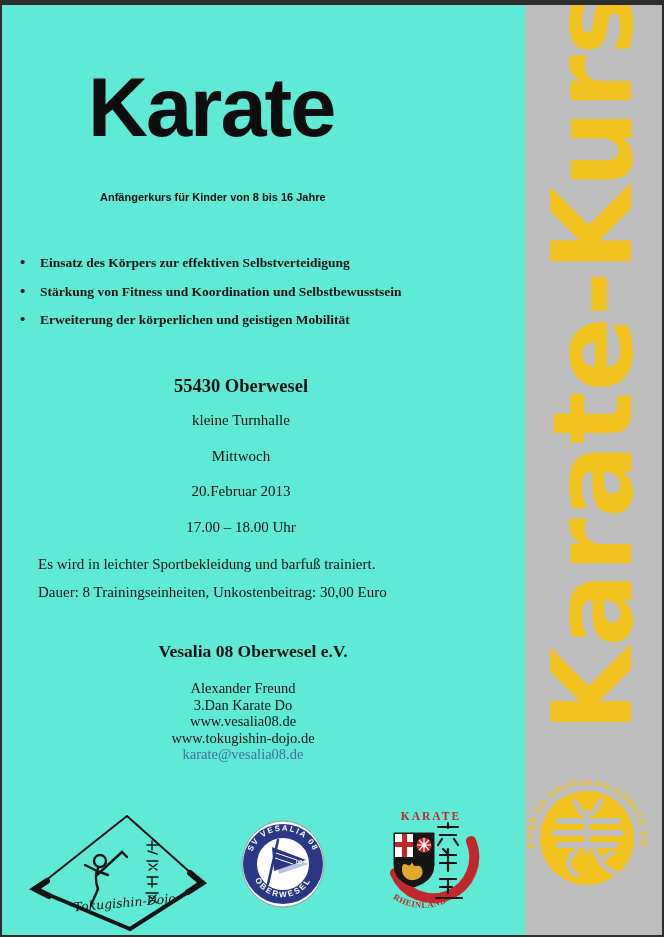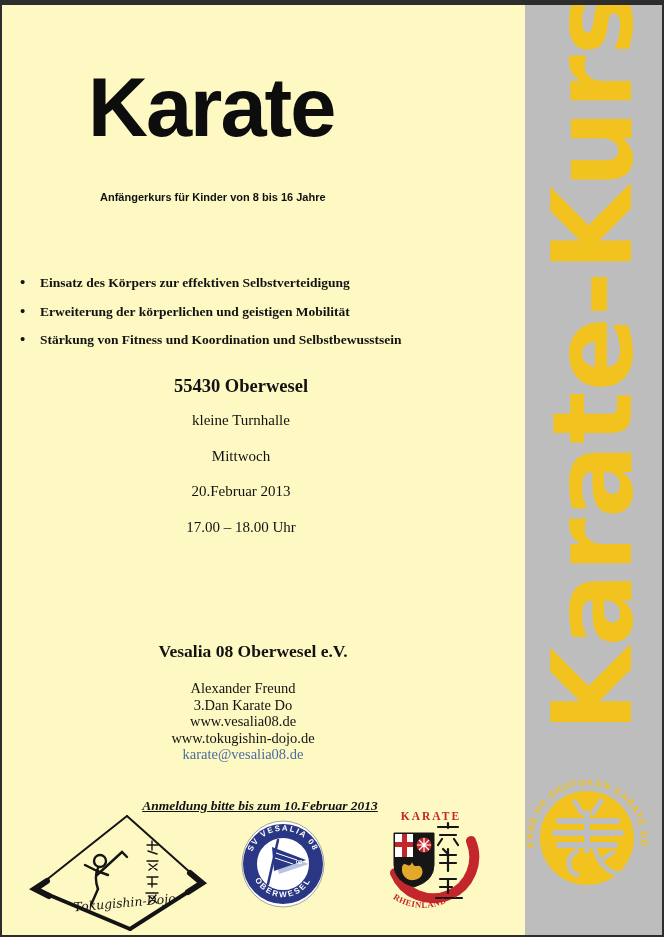--- a/index.html
+++ b/index.html
@@ -1,31 +1,31 @@
 <!DOCTYPE html>
 <html><head>
 <meta charset="utf-8">
 <style>
   html,body{margin:0;padding:0;background:#555;}
   .page{
-    position:relative; width:664px; height:937px; background:#fef9c3;
+    position:relative; width:664px; height:937px; background:#5eead4;
     box-sizing:border-box; overflow:hidden;
     border:2px solid #2d2d2d; border-top:5px solid #2d2d2d;
     font-family:"Liberation Serif", serif; color:#121212;
   }
   .content{position:absolute; left:0; top:0; width:523px; height:100%;}
   .sans{font-family:"Liberation Sans", sans-serif;}
   .page-title{
     position:absolute; left:86px; top:64px; font-size:83px; line-height:78px;
     font-weight:bold; letter-spacing:-2px; color:#0d0d0d;
   }
   .subtitle{
     position:absolute; left:98px; top:186px; font-size:11px; font-weight:bold; color:#111;
   }
-  .bullets{position:absolute; left:36px; top:250px; font-size:13.5px; font-weight:bold;margin-top:20px;}
+  .bullets{position:absolute; left:36px; top:250px; font-size:13.5px; font-weight:bold;}
   .bullets .b-row{position:relative; margin-bottom:12.5px; padding-left:2px;}
   .bullets .b-row::before{
     content:"\2022"; position:absolute; left:-18px; top:-1px; font-size:15px;
   }
   .venue{position:absolute; left:0; top:371px; width:478px; text-align:center;}
   .venue-city{font-size:18.5px; font-weight:bold; margin-bottom:7px;}
   .venue-line{font-size:15px; line-height:23.5px;margin-top:12px;}
   .info{position:absolute; left:36px; top:545px; font-size:15px; line-height:28px;}
   .club{position:absolute; left:12px; top:636px; width:478px; text-align:center;
         font-size:17.5px; font-weight:bold;}
@@ -55,44 +55,47 @@
 
 <div class="page">
   <div class="content">
 
     <div class="page-title sans">Karate</div>
 
     <div class="subtitle sans">Anfängerkurs für Kinder von 8 bis 16 Jahre</div>
 
     <div class="bullets">
       <div class="b-row">Einsatz des Körpers zur effektiven Selbstverteidigung</div>
+      <div class="b-row">Stärkung von Fitness und Koordination und Selbstbewusstsein</div>
       <div class="b-row">Erweiterung der körperlichen und geistigen Mobilität</div>
-      <div class="b-row">Stärkung von Fitness und Koordination und Selbstbewusstsein</div>
     </div>
 
     <div class="venue">
       <div class="venue-city">55430 Oberwesel</div>
       <div class="venue-line">kleine Turnhalle</div>
       <div class="venue-line">Mittwoch</div>
       <div class="venue-line">20.Februar 2013</div>
       <div class="venue-line">17.00 – 18.00 Uhr</div>
     </div>
 
+    <div class="info">
+      <div>Es wird in leichter Sportbekleidung und barfuß trainiert.</div>
+      <div>Dauer: 8 Trainingseinheiten, Unkostenbeitrag: 30,00 Euro</div>
+    </div>
 
     <div class="club">Vesalia 08 Oberwesel e.V.</div>
 
     <div class="contact">
       <div>Alexander Freund</div>
       <div>3.Dan Karate Do</div>
       <div>www.vesalia08.de</div>
       <div>www.tokugishin-dojo.de</div>
       <div class="email"><a href="#">karate@vesalia08.de</a></div>
     </div>
 
-    <div class="deadline">Anmeldung bitte bis zum 10.Februar 2013</div>
 
     <div class="logos">
 
       <svg class="logo-tok" width="182" height="124" viewBox="0 0 182 124">
         <g stroke="#141414" fill="none" stroke-linecap="round">
           <path d="M99,5 L174,72" stroke-width="2"></path>
           <path d="M99,5 L7,78" stroke-width="2"></path>
           <path d="M7,78 L102,118" stroke-width="4"></path>
           <path d="M174,72 L102,118" stroke-width="4"></path>
           <path d="M162,62 L174,72 L160,81" stroke-width="6"></path>

